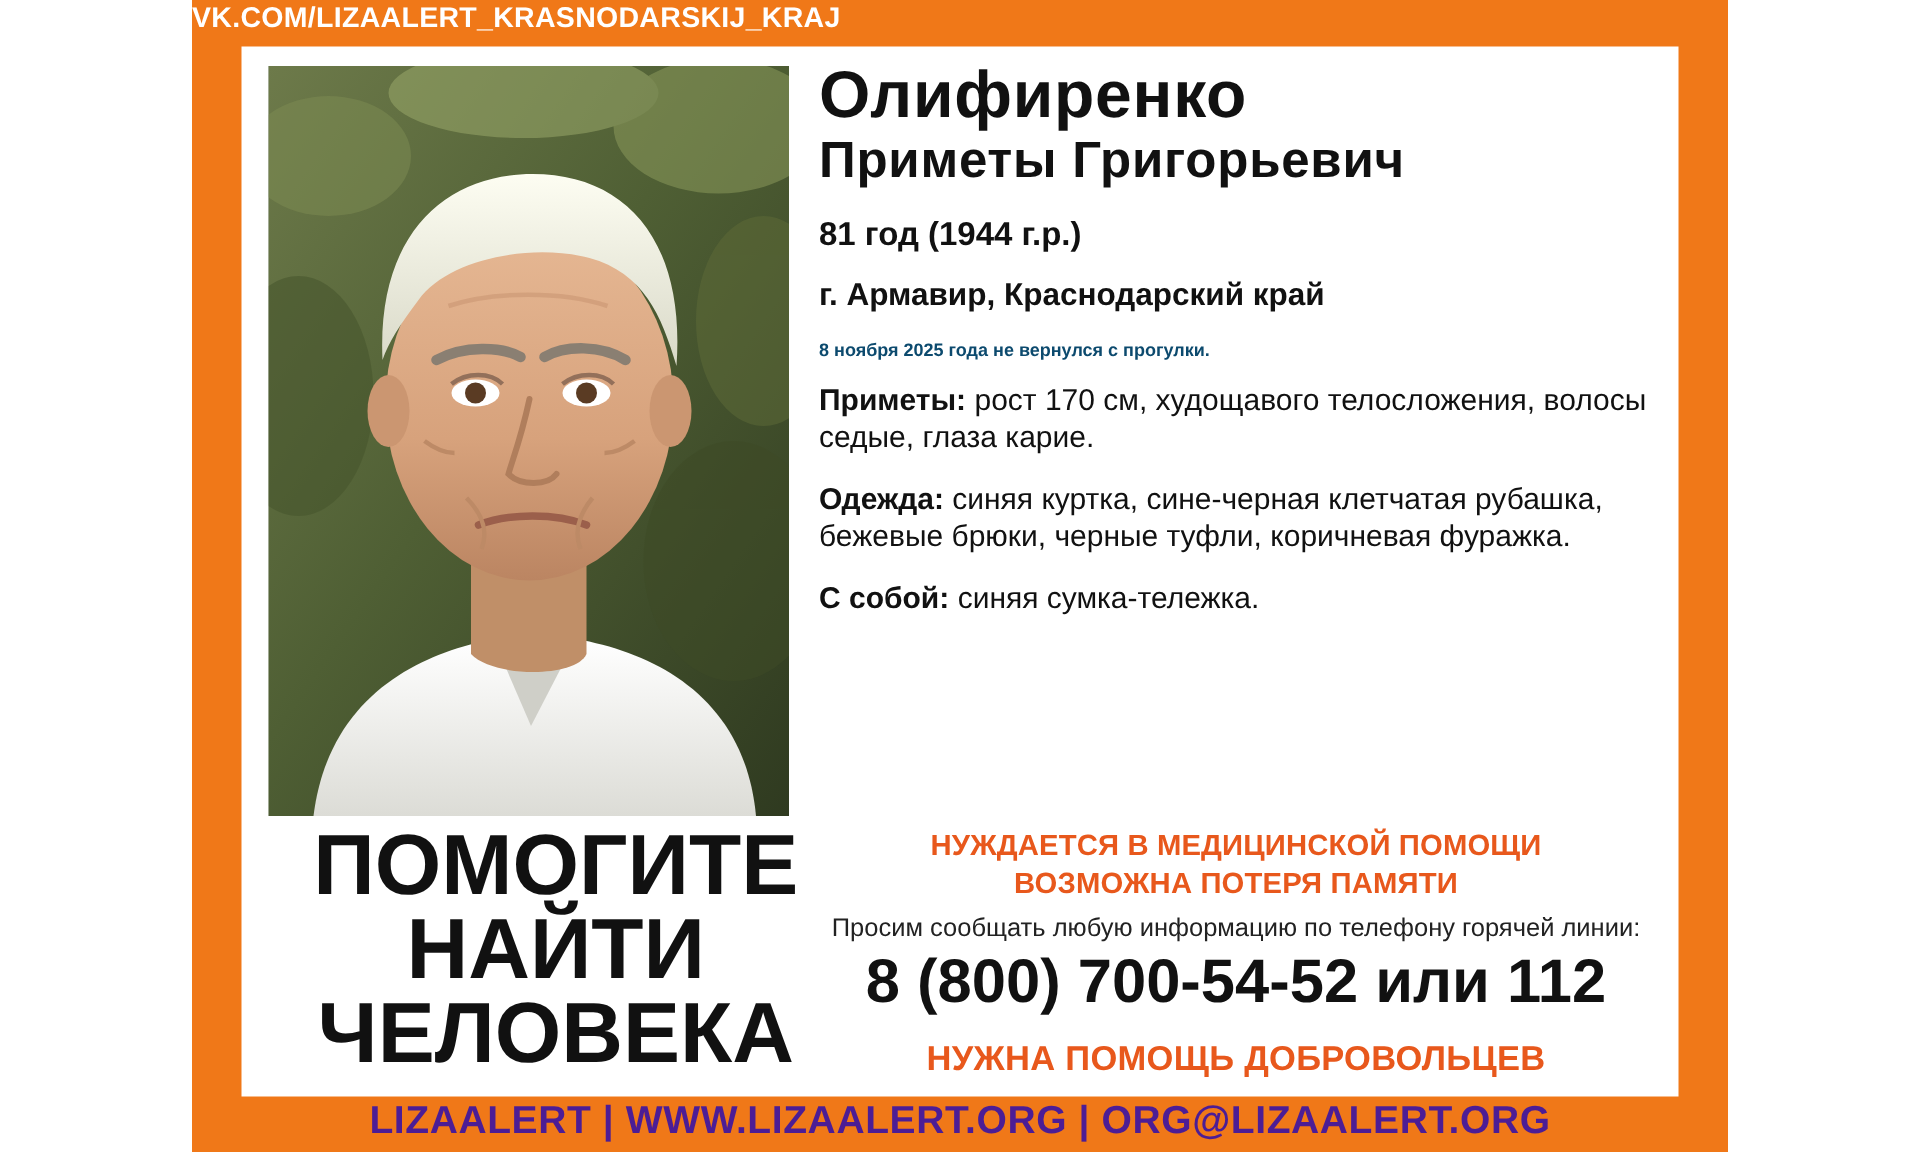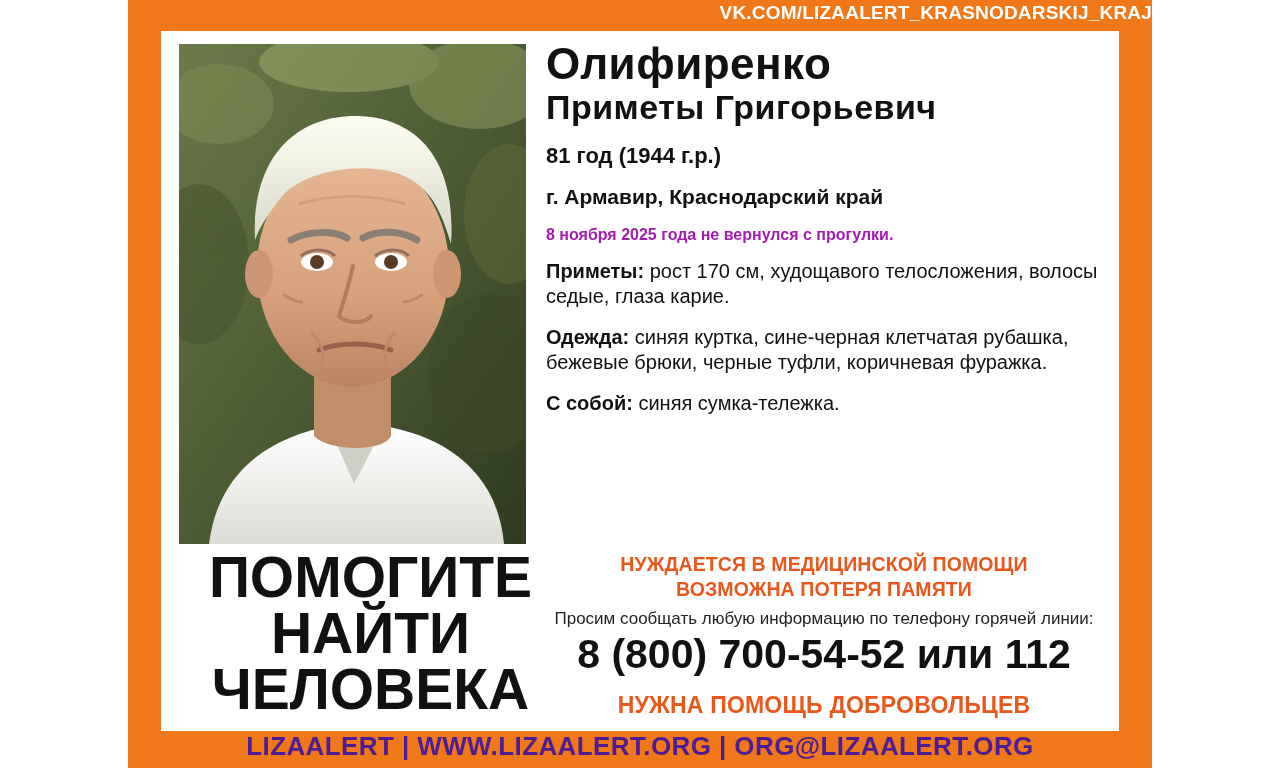--- a/index.html
+++ b/index.html
@@ -27,21 +27,21 @@
     width: 1024px;
     height: 768px;
     background: #F07818;
     box-sizing: border-box;
   }
   .vk-header {
     position: absolute;
     left: 0;
     top: 2px;
     width: 100%;
-    text-align: right;
+    text-align: left;
     color: #ffffff;
     font-weight: bold;
     font-size: 19px;
     letter-spacing: 0.2px;
     font-family: "Liberation Sans", sans-serif;
   }
   .white-card {
     position: absolute;
     left: 33px;
     top: 31px;
@@ -106,23 +106,23 @@
     color: #111111;
     margin-top: 16px;
   }
   .city {
     font-size: 21px;
     font-weight: bold;
     color: #111111;
     margin-top: 16px;
   }
   .event {
-    font-size: 16px;
-    font-weight: bold;
-    color: #a21caf;
+    font-size: 12px;
+    font-weight: bold;
+    color: #0c4a6e;
     margin-top: 17px;
   }
   .detail {
     font-size: 20px;
     color: #111111;
     margin-top: 15px;
     line-height: 1.28;
   }
   .detail b { font-weight: bold; }
 

